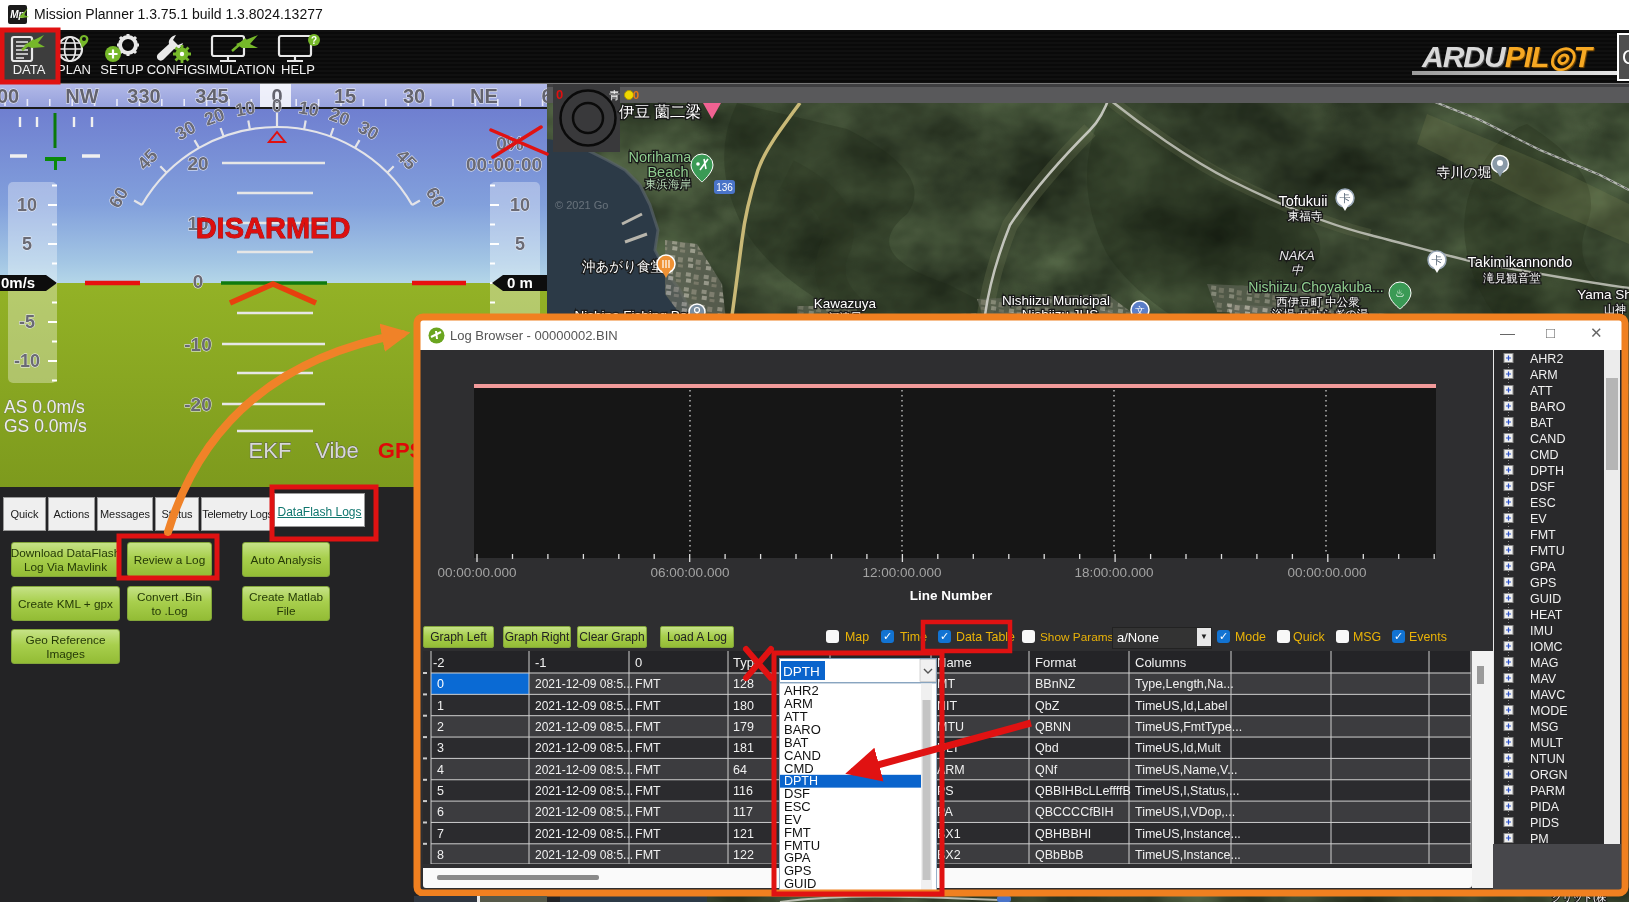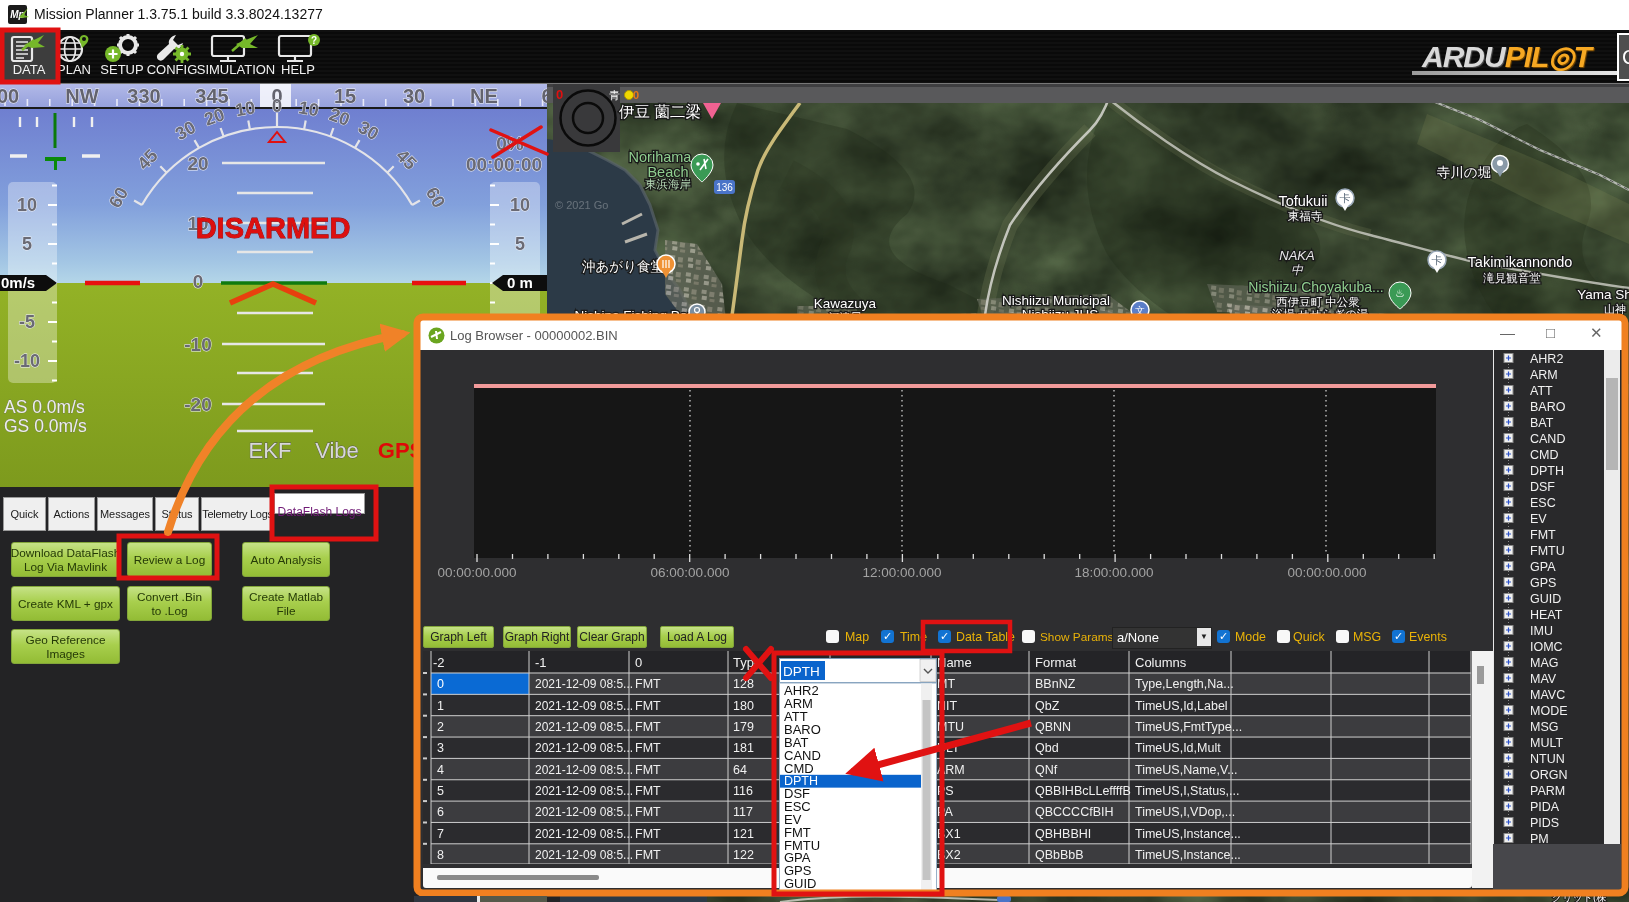--- a/index.html
+++ b/index.html
@@ -16,22 +16,22 @@
      background:repeating-linear-gradient(180deg,#101010 0 2px,#0a0a0a 2px 4px);}
   .micon{position:absolute;top:3px;}
   .mlabel{position:absolute;top:32px;width:120px;margin-left:-60px;text-align:center;
           color:#f2f2f2;font-size:13px;}
   #datacell{left:2px;top:0px;width:56px;height:53px;background:#3d3d3d;}
   #menugap{left:0;top:83px;width:1629px;height:1px;background:#777;}
   
   #tabspanel{left:0;top:487px;width:560px;height:415px;background:#232325;}
   .tab{position:absolute;top:10px;height:34px;background:#efefef;border:1px solid #9a9a9a;
        color:#1a1a1a;font-size:11px;text-align:center;line-height:32px;box-sizing:border-box;white-space:nowrap;overflow:hidden;}
-  #seltab{position:absolute;left:274px;top:6px;width:91px;height:21px;background:#fff;
-       border:1px solid #9a9a9a;color:#701a75;font-size:12px;text-align:center;line-height:37px;box-sizing:border-box;white-space:nowrap;}
+  #seltab{position:absolute;left:274px;top:6px;width:91px;height:34px;background:#fff;
+       border:1px solid #9a9a9a;color:#0f766e;font-size:12px;text-align:center;line-height:37px;box-sizing:border-box;white-space:nowrap;text-decoration:underline;}
   .gbtn{position:absolute;background:linear-gradient(180deg,#c6e287 0%,#a8cf4d 45%,#93bc35 100%);
         border:1px solid #83a63a;border-radius:3px;color:#253a07;font-size:11.8px;
         display:flex;align-items:center;justify-content:center;text-align:center;line-height:14px;white-space:nowrap;}
   
   #dialog{left:420px;top:320px;width:1202px;height:570px;background:#2e2e30;}
   #dlgtitle{left:0px;top:0px;width:1202px;height:30px;background:#fff;}
   #dlgtext{left:30px;top:8px;font-size:13px;color:#555;}
   .wbtn{position:absolute;top:4px;color:#666;font-size:15px;}
   #valuegraph{left:0;top:38px;width:1062px;text-align:center;color:#fff;
               font-size:15px;font-weight:bold;}
@@ -51,21 +51,21 @@
   #belowtree{left:1073px;top:524px;width:128px;height:46px;background:#47474b;}
 </style>
 </head>
 <body>
 
 <div id="titlebar" class="abs"></div>
 <div id="mpicon" class="abs">Mp</div>
 <svg class="abs" style="left:8px;top:5px;" width="21" height="19" viewBox="0 0 21 19">
     <path d="M11 12 L20 3 L16 10 L21 12 L14 13 Z" fill="#76b82a"></path>
   </svg>
-<div id="titletext" class="abs">Mission Planner 1.3.75.1 build 3.3.8024.13277</div>
+<div id="titletext" class="abs">Mission Planner 1.3.75.1 build 1.3.8024.13277</div>
 
 <div id="menubar" class="abs">
   <div id="datacell"></div>
   <svg class="micon" style="left:10px;top:4px;" width="46" height="28" viewBox="0 0 46 28">
 <rect x="2" y="3" width="20" height="24" rx="2" fill="none" stroke="#e8e8e8" stroke-width="2.2"></rect>
 <path d="M6 8 H18 M6 12 H18 M6 16 H18 M6 20 H18 M6 24 H14" stroke="#e8e8e8" stroke-width="1.6"></path>
 <path d="M14 11 L34 1 L28 9 L35 13 L22 14 Z" fill="#76b82a"></path>
 <path d="M12 16 L24 6" stroke="#76b82a" stroke-width="2.5"></path>
 </svg>
 <svg class="micon" style="left:56px;top:4px;" width="40" height="28" viewBox="0 0 40 28">
@@ -339,20 +339,21 @@
 <line x1="482" y1="10" x2="482" y2="174" stroke="#e8e8e8" stroke-width="1.2" stroke-dasharray="1.5 3.5" opacity="0.95"></line>
 <line x1="694" y1="10" x2="694" y2="174" stroke="#e8e8e8" stroke-width="1.2" stroke-dasharray="1.5 3.5" opacity="0.95"></line>
 <line x1="906" y1="10" x2="906" y2="174" stroke="#e8e8e8" stroke-width="1.2" stroke-dasharray="1.5 3.5" opacity="0.95"></line>
 <path d="M57.0 174 V182 M92.5 174 V179 M127.9 174 V179 M163.4 174 V179 M198.8 174 V179 M234.2 174 V179 M269.7 174 V182 M305.1 174 V179 M340.6 174 V179 M376.0 174 V179 M411.5 174 V179 M446.9 174 V179 M482.4 174 V182 M517.8 174 V179 M553.3 174 V179 M588.8 174 V179 M624.2 174 V179 M659.7 174 V179 M695.1 174 V182 M730.6 174 V179 M766.0 174 V179 M801.5 174 V179 M836.9 174 V179 M872.4 174 V179 M907.8 174 V182 M943.3 174 V179 M978.7 174 V179 M1014.2 174 V179" stroke="#ddd" stroke-width="1.3" fill="none"></path>
 </svg>
   <div class="xlab" style="left:57px;">00:00:00.000</div>
   <div class="xlab" style="left:270px;">06:00:00.000</div>
   <div class="xlab" style="left:482px;">12:00:00.000</div>
   <div class="xlab" style="left:694px;">18:00:00.000</div>
   <div class="xlab" style="left:907px;">00:00:00.000</div>
+  <div id="linenum" class="abs">Line Number</div>
 
   <div class="dbtn" style="left:3px;width:71px;line-height:20px;">Graph Left</div>
   <div class="dbtn" style="left:83px;width:68px;line-height:20px;">Graph Right</div>
   <div class="dbtn" style="left:157px;width:70px;line-height:20px;">Clear Graph</div>
   <div class="dbtn" style="left:240px;width:74px;line-height:20px;">Load A Log</div>
   <div class="cb" style="left:406px;"></div>
     <div class="cblab" style="left:425px;">Map</div>
   <div class="cb cbc" style="left:461px;">✓</div>
     <div class="cblab" style="left:480px;">Time</div>
   <div class="cb cbc" style="left:518px;">✓</div>

